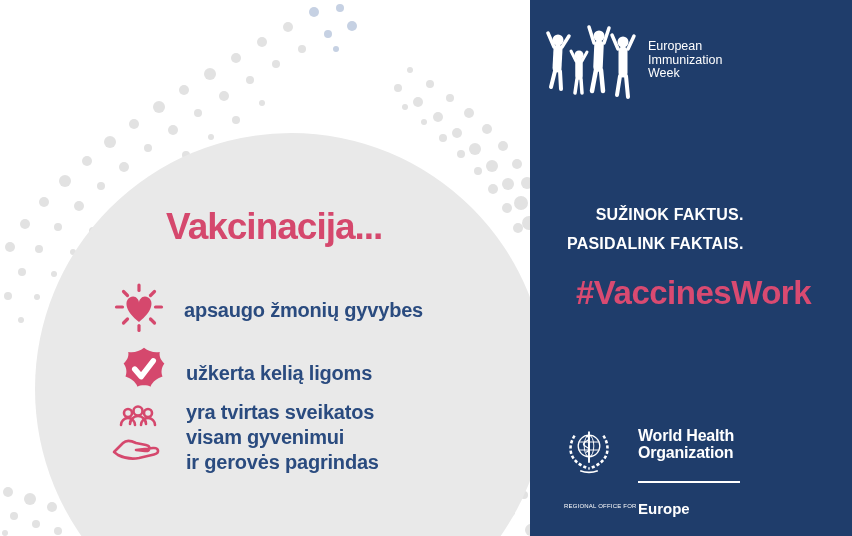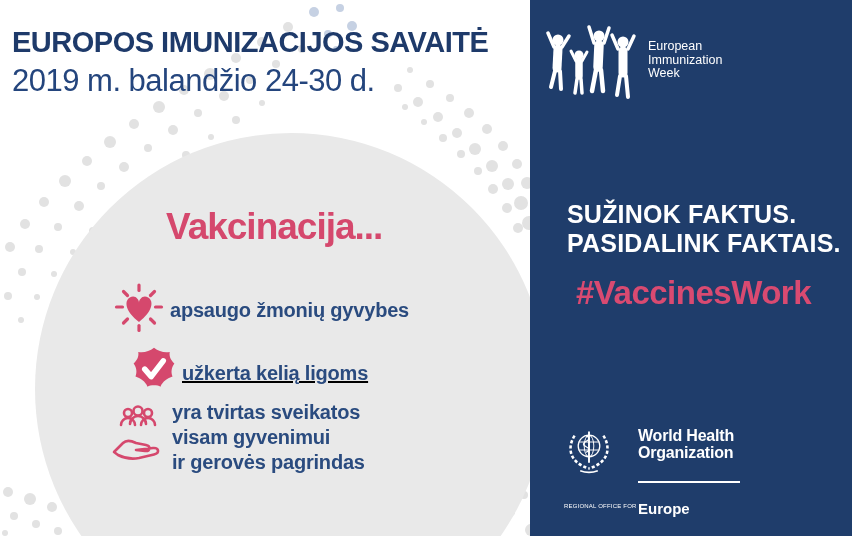--- a/index.html
+++ b/index.html
@@ -10,37 +10,37 @@
   .left-panel { position:absolute; left:0; top:0; width:530px; height:536px; background:#ffffff; overflow:hidden; }
   .dots { position:absolute; left:0; top:0; }
   .big-circle { position:absolute; left:35px; top:133px; width:512px; height:512px; border-radius:50%; background:#e9e9e9; }
 
   .header { position:absolute; left:12px; top:26px; }
   .page-title { font-size:29px; font-weight:700; letter-spacing:-0.5px; color:#1e3a6a; white-space:nowrap; }
   .subtitle { font-size:31px; font-weight:400; letter-spacing:-0.5px; color:#24457d; margin-top:4px; white-space:nowrap; }
 
   .circle-heading { position:absolute; left:166px; top:206px; font-size:37px; font-weight:700; letter-spacing:-1px; color:#d5486d; }
 
-  .benefit { position:absolute; display:flex; align-items:center; gap:4px; }
+  .benefit { position:absolute; display:flex; align-items:center; gap:18px; }
   .benefit-1 { left:112px; top:281px; }
-  .benefit-2 { left:130px; top:346px;text-decoration:underline; }
+  .benefit-2 { left:120px; top:346px; }
   .benefit-3 { left:108px; top:400px; align-items:flex-start; }
   .benefit-3 .icon-box { margin-top:4px; }
   .icon-box { flex:0 0 auto; display:block; }
   .benefit-text { font-size:20px; font-weight:700; letter-spacing:-0.2px; color:#2a4b7f; line-height:25px; }
   .benefit-text span { display:block; }
 
   
   .right-panel { position:absolute; left:530px; top:0; width:322px; height:536px; background:#1f3d6b; }
 
   .eiw-logo { position:absolute; left:16px; top:24px; display:flex; }
   .eiw-text { margin-left:10px; margin-top:16px; color:#ffffff; font-size:12.5px; line-height:13.5px; font-weight:400; }
   .eiw-text span { display:block; }
 
-  .tagline { position:absolute; left:37px; top:200px; color:#ffffff; font-size:25px; font-weight:700; line-height:29px; letter-spacing:0.2px; }
+  .tagline { position:absolute; left:37px; top:200px; color:#ffffff; font-size:16px; font-weight:700; line-height:29px; letter-spacing:0.2px;text-align:right; }
   .tagline span { display:block; }
 
   .hashtag { position:absolute; left:33px; top:274px; color:#d94a71; font-size:33px; font-weight:700; letter-spacing:-0.5px;margin-left:13px; }
 
   .who-logo { position:absolute; left:34px; top:426px; display:grid; grid-template-columns:58px auto; color:#ffffff;gap:16px; }
   .who-emblem { grid-column:1; grid-row:1 / span 2; }
   .who-name { grid-column:2; grid-row:1; font-size:16px; font-weight:700; line-height:16.5px; letter-spacing:-0.2px; padding-top:2px; }
   .who-name span { display:block; }
   .who-divider { grid-column:2; grid-row:2; width:102px; height:2px; background:#ffffff; margin-top:4px; align-self:start; }
   .who-office { grid-column:1; grid-row:3; font-size:6px; letter-spacing:0.2px; text-align:right; padding-right:5px; margin-top:4px; white-space:nowrap; }
@@ -148,24 +148,20 @@
         <circle cx="314" cy="12" r="5"></circle>
           <circle cx="328" cy="34" r="4"></circle>
           <circle cx="340" cy="8" r="4"></circle>
         <circle cx="352" cy="26" r="5"></circle>
           <circle cx="336" cy="49" r="3"></circle>
       </g>
     </svg>
 
     <div class="big-circle"></div>
 
-    <div class="header">
-      <div class="page-title">EUROPOS IMUNIZACIJOS SAVAITĖ</div>
-      <div class="subtitle">2019 m. balandžio 24-30 d.</div>
-    </div>
 
     <div class="circle-heading">Vakcinacija...</div>
 
     <div class="benefit benefit-1">
       <span class="icon-box">
         <svg width="54" height="54" viewBox="0 0 54 54">
           <path fill="#d5486d" d="M27 41 C14 31 11.5 20.5 17.8 16.5 C23 13.2 27 18.5 27 21.5 C27 18.5 31 13.2 36.2 16.5 C42.5 20.5 40 31 27 41 Z"></path>
           <g stroke="#d5486d" stroke-width="3.2" stroke-linecap="round">
             <line x1="27" y1="9.5" x2="27" y2="4"></line>
             <line x1="38.5" y1="14.5" x2="42.5" y2="10.5"></line>

